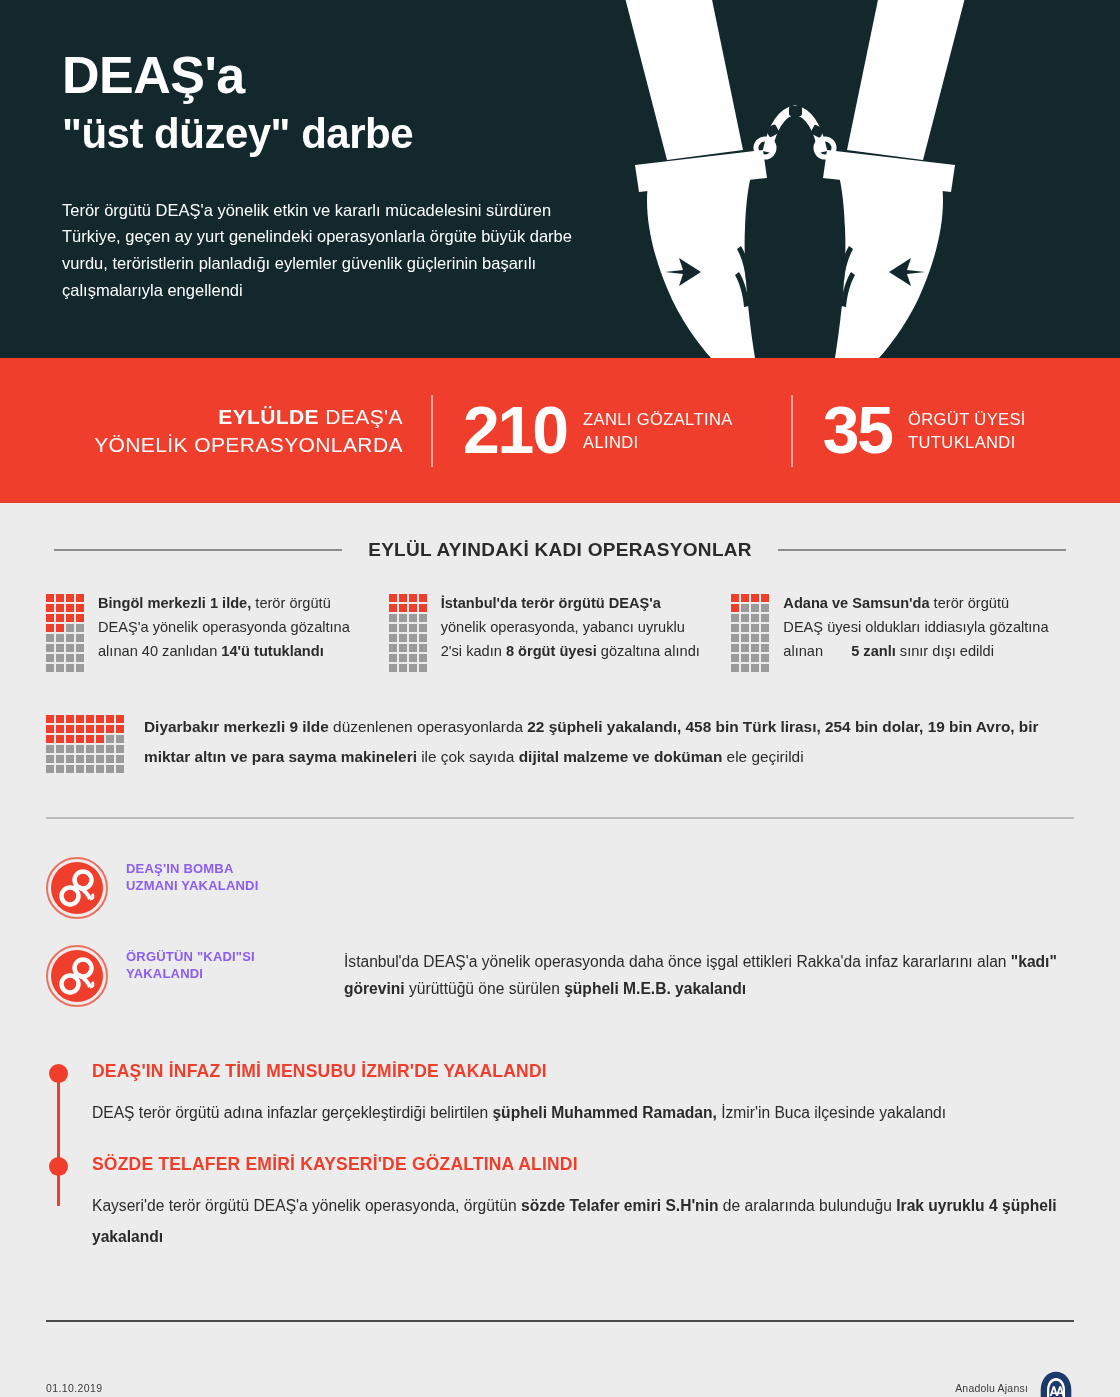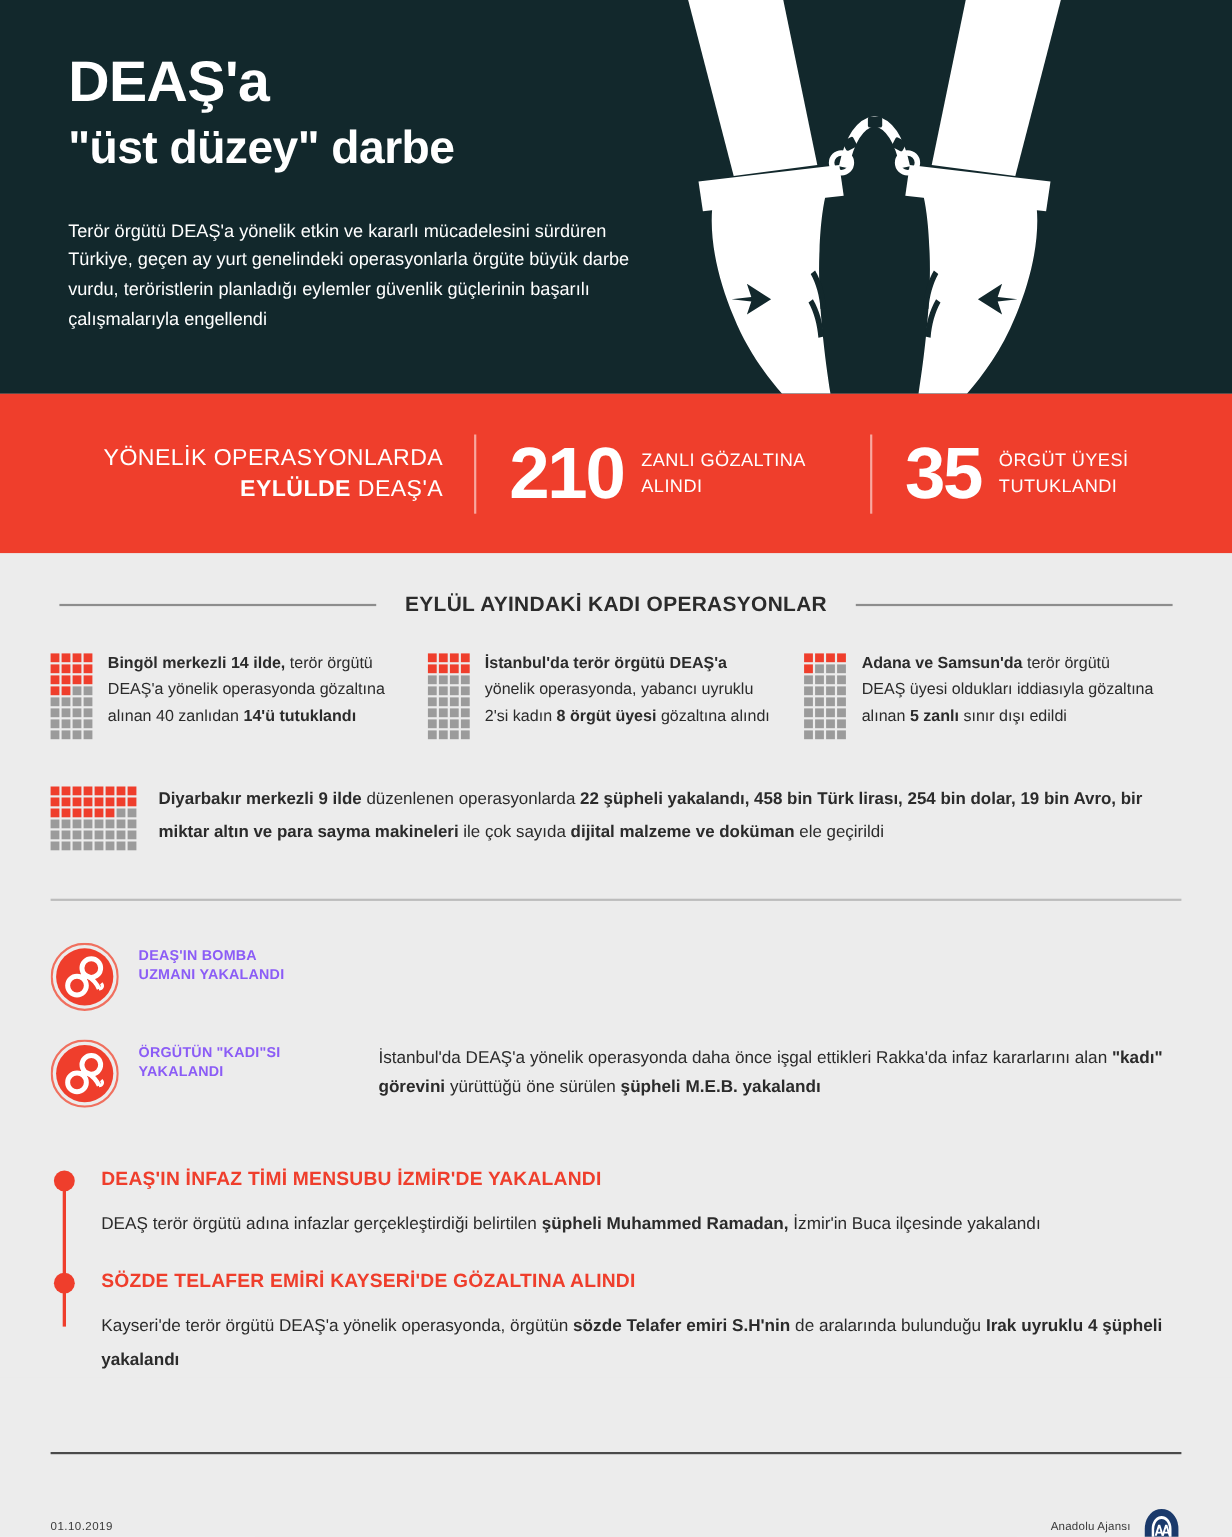--- a/index.html
+++ b/index.html
@@ -189,22 +189,22 @@
     <div class="header-inner">
       <div class="title-line1">DEAŞ'a</div>
       <div class="title-line2">"üst düzey" darbe</div>
       <div class="header-desc">Terör örgütü DEAŞ'a yönelik etkin ve kararlı mücadelesini sürdüren Türkiye, geçen ay yurt genelindeki operasyonlarla örgüte büyük darbe vurdu, teröristlerin planladığı eylemler güvenlik güçlerinin başarılı çalışmalarıyla engellendi</div>
     </div>
   </div>
 
   <div class="stat-band">
     <div class="stat-band-inner">
       <div class="stat-label-block">
+        <div><span class="strong">EYLÜLDE</span><span> DEAŞ'A</span></div>
         <div>YÖNELİK OPERASYONLARDA</div>
-        <div><span class="strong">EYLÜLDE</span><span> DEAŞ'A</span></div>
       </div>
       <div class="vdiv"></div>
       <div class="stat-item">
         <div class="stat-num">210</div>
         <div class="stat-desc">ZANLI GÖZALTINA
 ALINDI</div>
       </div>
       <div class="stat-spacer"></div>
       <div class="vdiv"></div>
       <div class="stat-item">
@@ -252,21 +252,21 @@
             <div class="cell" style="width: 8px; height: 8px;"></div>
             <div class="cell" style="width: 8px; height: 8px;"></div>
             <div class="cell" style="width: 8px; height: 8px;"></div>
             <div class="cell" style="width: 8px; height: 8px;"></div>
             <div class="cell" style="width: 8px; height: 8px;"></div>
             <div class="cell" style="width: 8px; height: 8px;"></div>
             <div class="cell" style="width: 8px; height: 8px;"></div>
             <div class="cell" style="width: 8px; height: 8px;"></div>
             <div class="cell" style="width: 8px; height: 8px;"></div>
           </div>
-          <div class="op-text"><span style="font-weight: bold;">Bingöl merkezli 14 ilde,</span><span> terör örgütü DEAŞ'a yönelik operasyonda gözaltına alınan 40 zanlıdan </span><span style="font-weight: bold;">14'ü tutuklandı</span></div>
+          <div class="op-text"><span style="font-weight: bold;">Bingöl merkezli 1 ilde,</span><span> terör örgütü DEAŞ'a yönelik operasyonda gözaltına alınan 40 zanlıdan </span><span style="font-weight: bold;">14'ü tutuklandı</span></div>
         </div>
         <div class="ops-col">
           <div class="grid-icon" style="grid-template-columns: repeat(4, 8px);">
             <div class="cell on" style="width: 8px; height: 8px;"></div>
             <div class="cell on" style="width: 8px; height: 8px;"></div>
             <div class="cell on" style="width: 8px; height: 8px;"></div>
             <div class="cell on" style="width: 8px; height: 8px;"></div>
             <div class="cell on" style="width: 8px; height: 8px;"></div>
             <div class="cell on" style="width: 8px; height: 8px;"></div>
             <div class="cell on" style="width: 8px; height: 8px;"></div>
@@ -326,21 +326,21 @@
             <div class="cell" style="width: 8px; height: 8px;"></div>
             <div class="cell" style="width: 8px; height: 8px;"></div>
             <div class="cell" style="width: 8px; height: 8px;"></div>
             <div class="cell" style="width: 8px; height: 8px;"></div>
             <div class="cell" style="width: 8px; height: 8px;"></div>
             <div class="cell" style="width: 8px; height: 8px;"></div>
             <div class="cell" style="width: 8px; height: 8px;"></div>
             <div class="cell" style="width: 8px; height: 8px;"></div>
             <div class="cell" style="width: 8px; height: 8px;"></div>
           </div>
-          <div class="op-text"><span style="font-weight: bold;">Adana ve Samsun'da</span><span> terör örgütü DEAŞ üyesi oldukları iddiasıyla gözaltına alınan </span><span style="font-weight: bold;">5 zanlı</span><span> sınır dışı edildi</span></div>
+          <div class="op-text"><span style="font-weight: bold;">Adana ve Samsun'da</span><span> terör örgütü DEAŞ üyesi oldukları iddiasıyla gözaltına alınan </span><span style="font-weight: bold; margin-left: 24px;">5 zanlı</span><span> sınır dışı edildi</span></div>
         </div>
       </div>
 
     <div class="diyar-row">
       <div class="grid-icon" id="wide-grid" style="grid-template-columns: repeat(8, 8px);">
           <div class="cell on" style="width: 8px; height: 8px;"></div>
           <div class="cell on" style="width: 8px; height: 8px;"></div>
           <div class="cell on" style="width: 8px; height: 8px;"></div>
           <div class="cell on" style="width: 8px; height: 8px;"></div>
           <div class="cell on" style="width: 8px; height: 8px;"></div>

